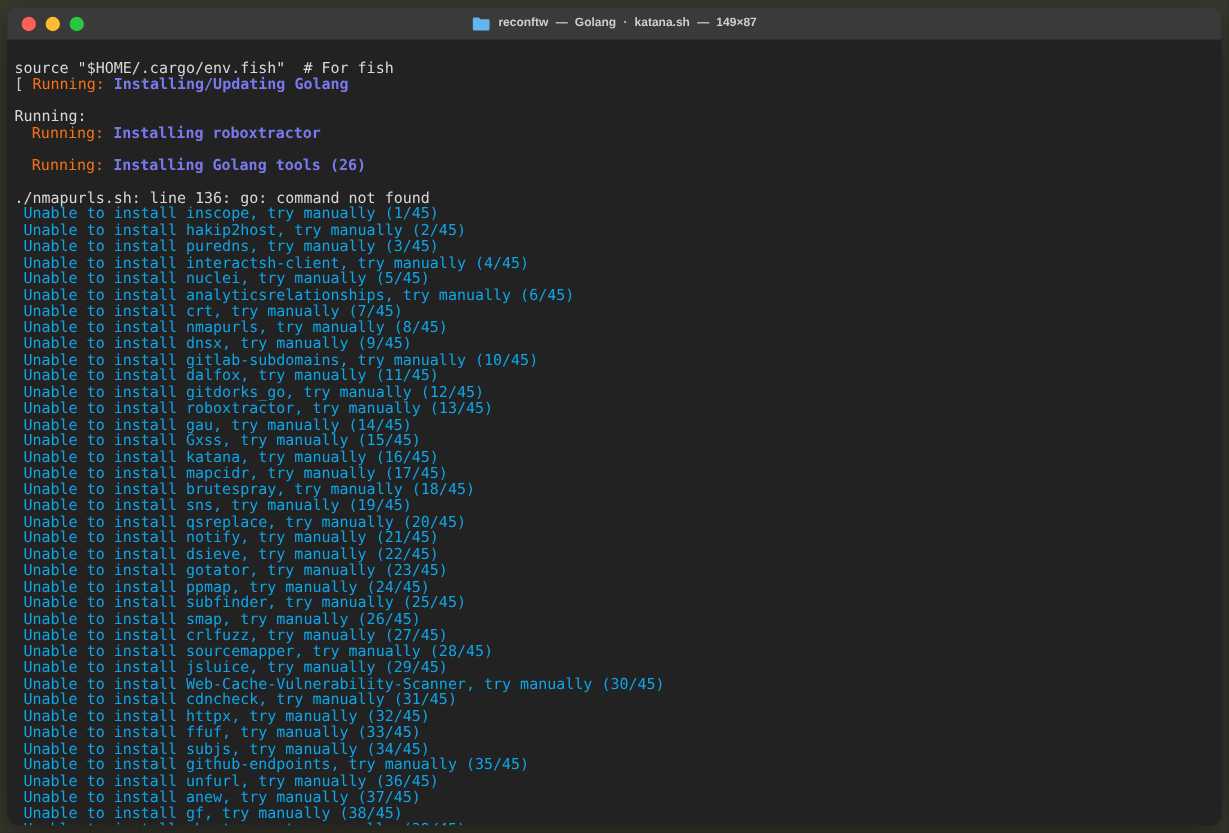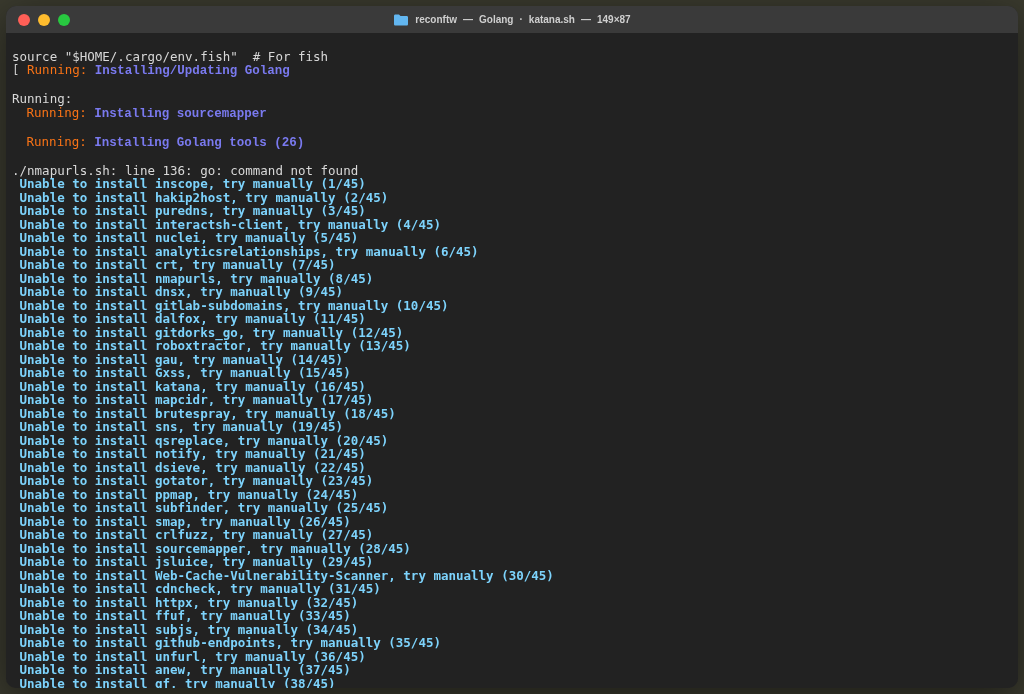--- a/index.html
+++ b/index.html
@@ -68,24 +68,24 @@
     }
     .terminal-body {
       flex: 1;
       padding: 2px 6px;
       background: #222222;
       color: #d8d8d8;
       overflow: hidden;
       white-space: pre;
     }
     .line-white { color: #d8d8d8; }
-    .line-red { color: #7dd3fc; font-weight: bold; }
+    .line-red { color: #0ea5e9; }
     .running-bracket { color: #c7c7c7; }
     .running-label { color: #f97316; }
-    .running-text { color: #7a7af0; font-weight: bold; font-family: Liberation Mono, monospace; }
+    .running-text { color: #7a7af0; font-weight: bold; }
     .indent { padding-left: 7px; }
   </style>
 </head>
 <body>
 
 <div class="window">
   <div class="titlebar">
     <div class="traffic-lights">
       <div class="light red"></div>
       <div class="light yellow"></div>
@@ -105,19 +105,19 @@
       <span>—</span>
       <span>149×87</span>
     </div>
   </div>
 
   <div class="terminal-body">
 <span class="line-white">source "$HOME/.cargo/env.fish"  # For fish</span>
 <span class="running-bracket">[</span> <span class="running-label">Running:</span> <span class="running-text">Installing/Updating Golang</span>
 
 <span class="line-white">Running:</span>
-<span class="running-bracket indent"> </span><span class="running-label">Running:</span> <span class="running-text">Installing sourcemapper</span>
+<span class="running-bracket indent"> </span><span class="running-label">Running:</span> <span class="running-text">Installing roboxtractor</span>
 
 <span class="running-bracket indent"> </span><span class="running-label">Running:</span> <span class="running-text">Installing Golang tools (26)</span>
 
 <span class="line-white">./nmapurls.sh: line 136: go: command not found</span>
 <div id="fails-container"><div class="line-red"> Unable to install inscope, try manually (1/45)</div><div class="line-red"> Unable to install hakip2host, try manually (2/45)</div><div class="line-red"> Unable to install puredns, try manually (3/45)</div><div class="line-red"> Unable to install interactsh-client, try manually (4/45)</div><div class="line-red"> Unable to install nuclei, try manually (5/45)</div><div class="line-red"> Unable to install analyticsrelationships, try manually (6/45)</div><div class="line-red"> Unable to install crt, try manually (7/45)</div><div class="line-red"> Unable to install nmapurls, try manually (8/45)</div><div class="line-red"> Unable to install dnsx, try manually (9/45)</div><div class="line-red"> Unable to install gitlab-subdomains, try manually (10/45)</div><div class="line-red"> Unable to install dalfox, try manually (11/45)</div><div class="line-red"> Unable to install gitdorks_go, try manually (12/45)</div><div class="line-red"> Unable to install roboxtractor, try manually (13/45)</div><div class="line-red"> Unable to install gau, try manually (14/45)</div><div class="line-red"> Unable to install Gxss, try manually (15/45)</div><div class="line-red"> Unable to install katana, try manually (16/45)</div><div class="line-red"> Unable to install mapcidr, try manually (17/45)</div><div class="line-red"> Unable to install brutespray, try manually (18/45)</div><div class="line-red"> Unable to install sns, try manually (19/45)</div><div class="line-red"> Unable to install qsreplace, try manually (20/45)</div><div class="line-red"> Unable to install notify, try manually (21/45)</div><div class="line-red"> Unable to install dsieve, try manually (22/45)</div><div class="line-red"> Unable to install gotator, try manually (23/45)</div><div class="line-red"> Unable to install ppmap, try manually (24/45)</div><div class="line-red"> Unable to install subfinder, try manually (25/45)</div><div class="line-red"> Unable to install smap, try manually (26/45)</div><div class="line-red"> Unable to install crlfuzz, try manually (27/45)</div><div class="line-red"> Unable to install sourcemapper, try manually (28/45)</div><div class="line-red"> Unable to install jsluice, try manually (29/45)</div><div class="line-red"> Unable to install Web-Cache-Vulnerability-Scanner, try manually (30/45)</div><div class="line-red"> Unable to install cdncheck, try manually (31/45)</div><div class="line-red"> Unable to install httpx, try manually (32/45)</div><div class="line-red"> Unable to install ffuf, try manually (33/45)</div><div class="line-red"> Unable to install subjs, try manually (34/45)</div><div class="line-red"> Unable to install github-endpoints, try manually (35/45)</div><div class="line-red"> Unable to install unfurl, try manually (36/45)</div><div class="line-red"> Unable to install anew, try manually (37/45)</div><div class="line-red"> Unable to install gf, try manually (38/45)</div><div class="line-red"> Unable to install shortscan, try manually (39/45)</div></div></div>
 </div>
 
 </body></html>

